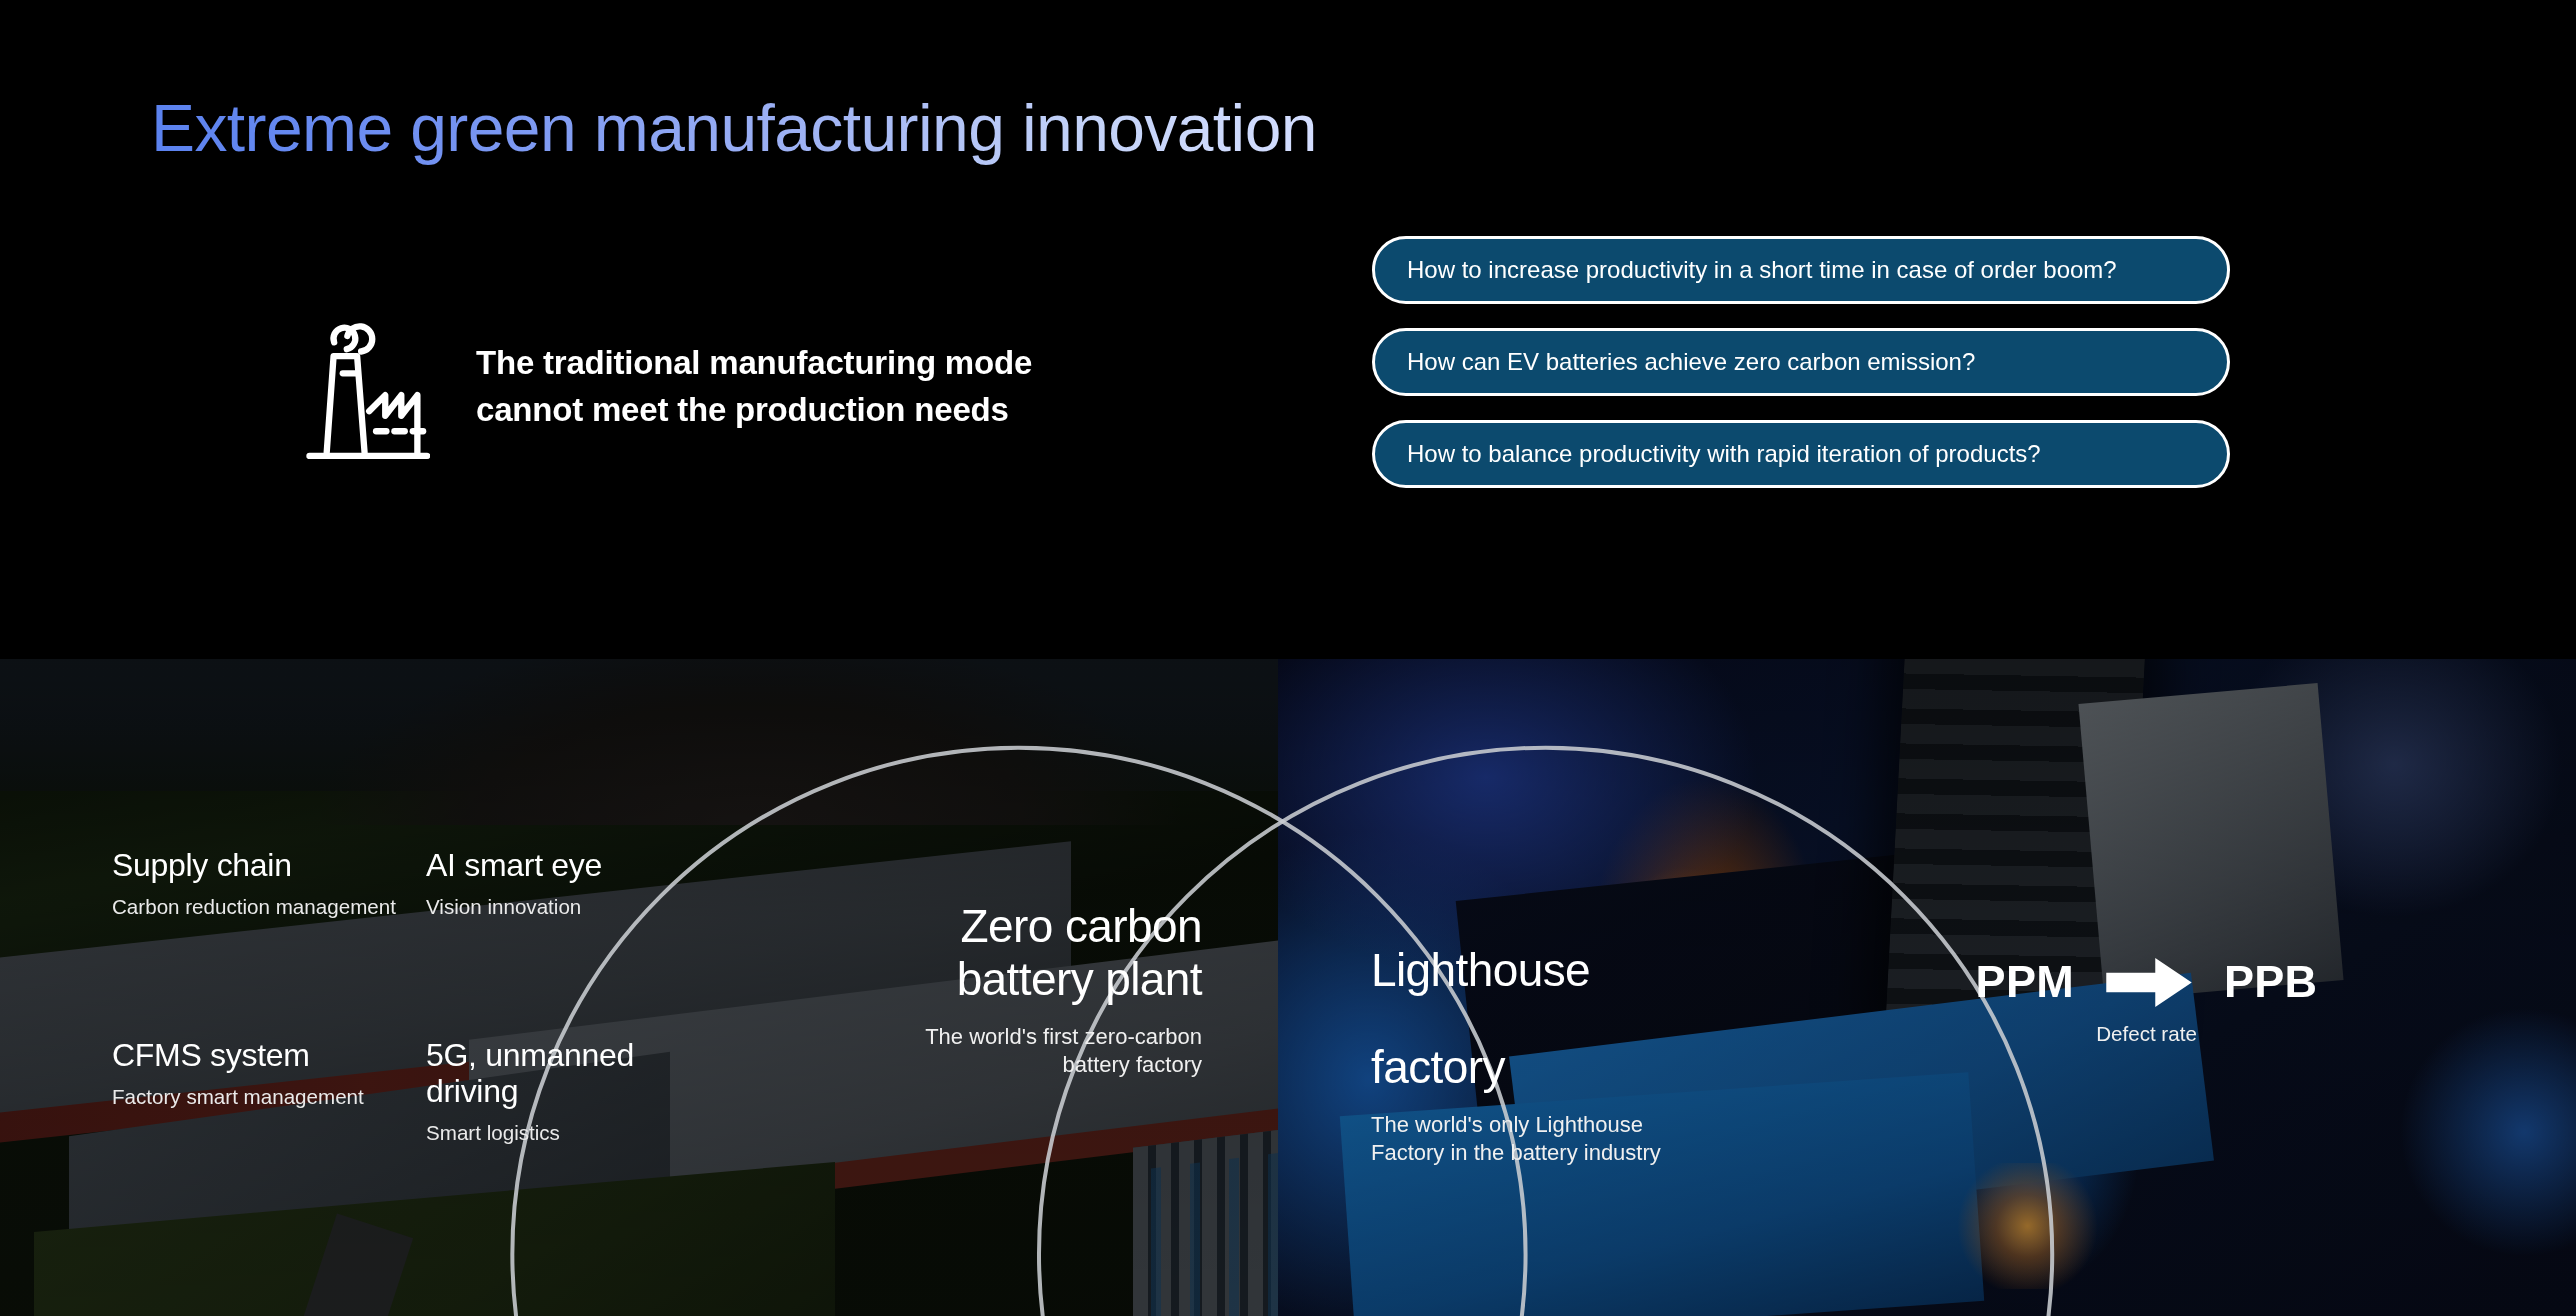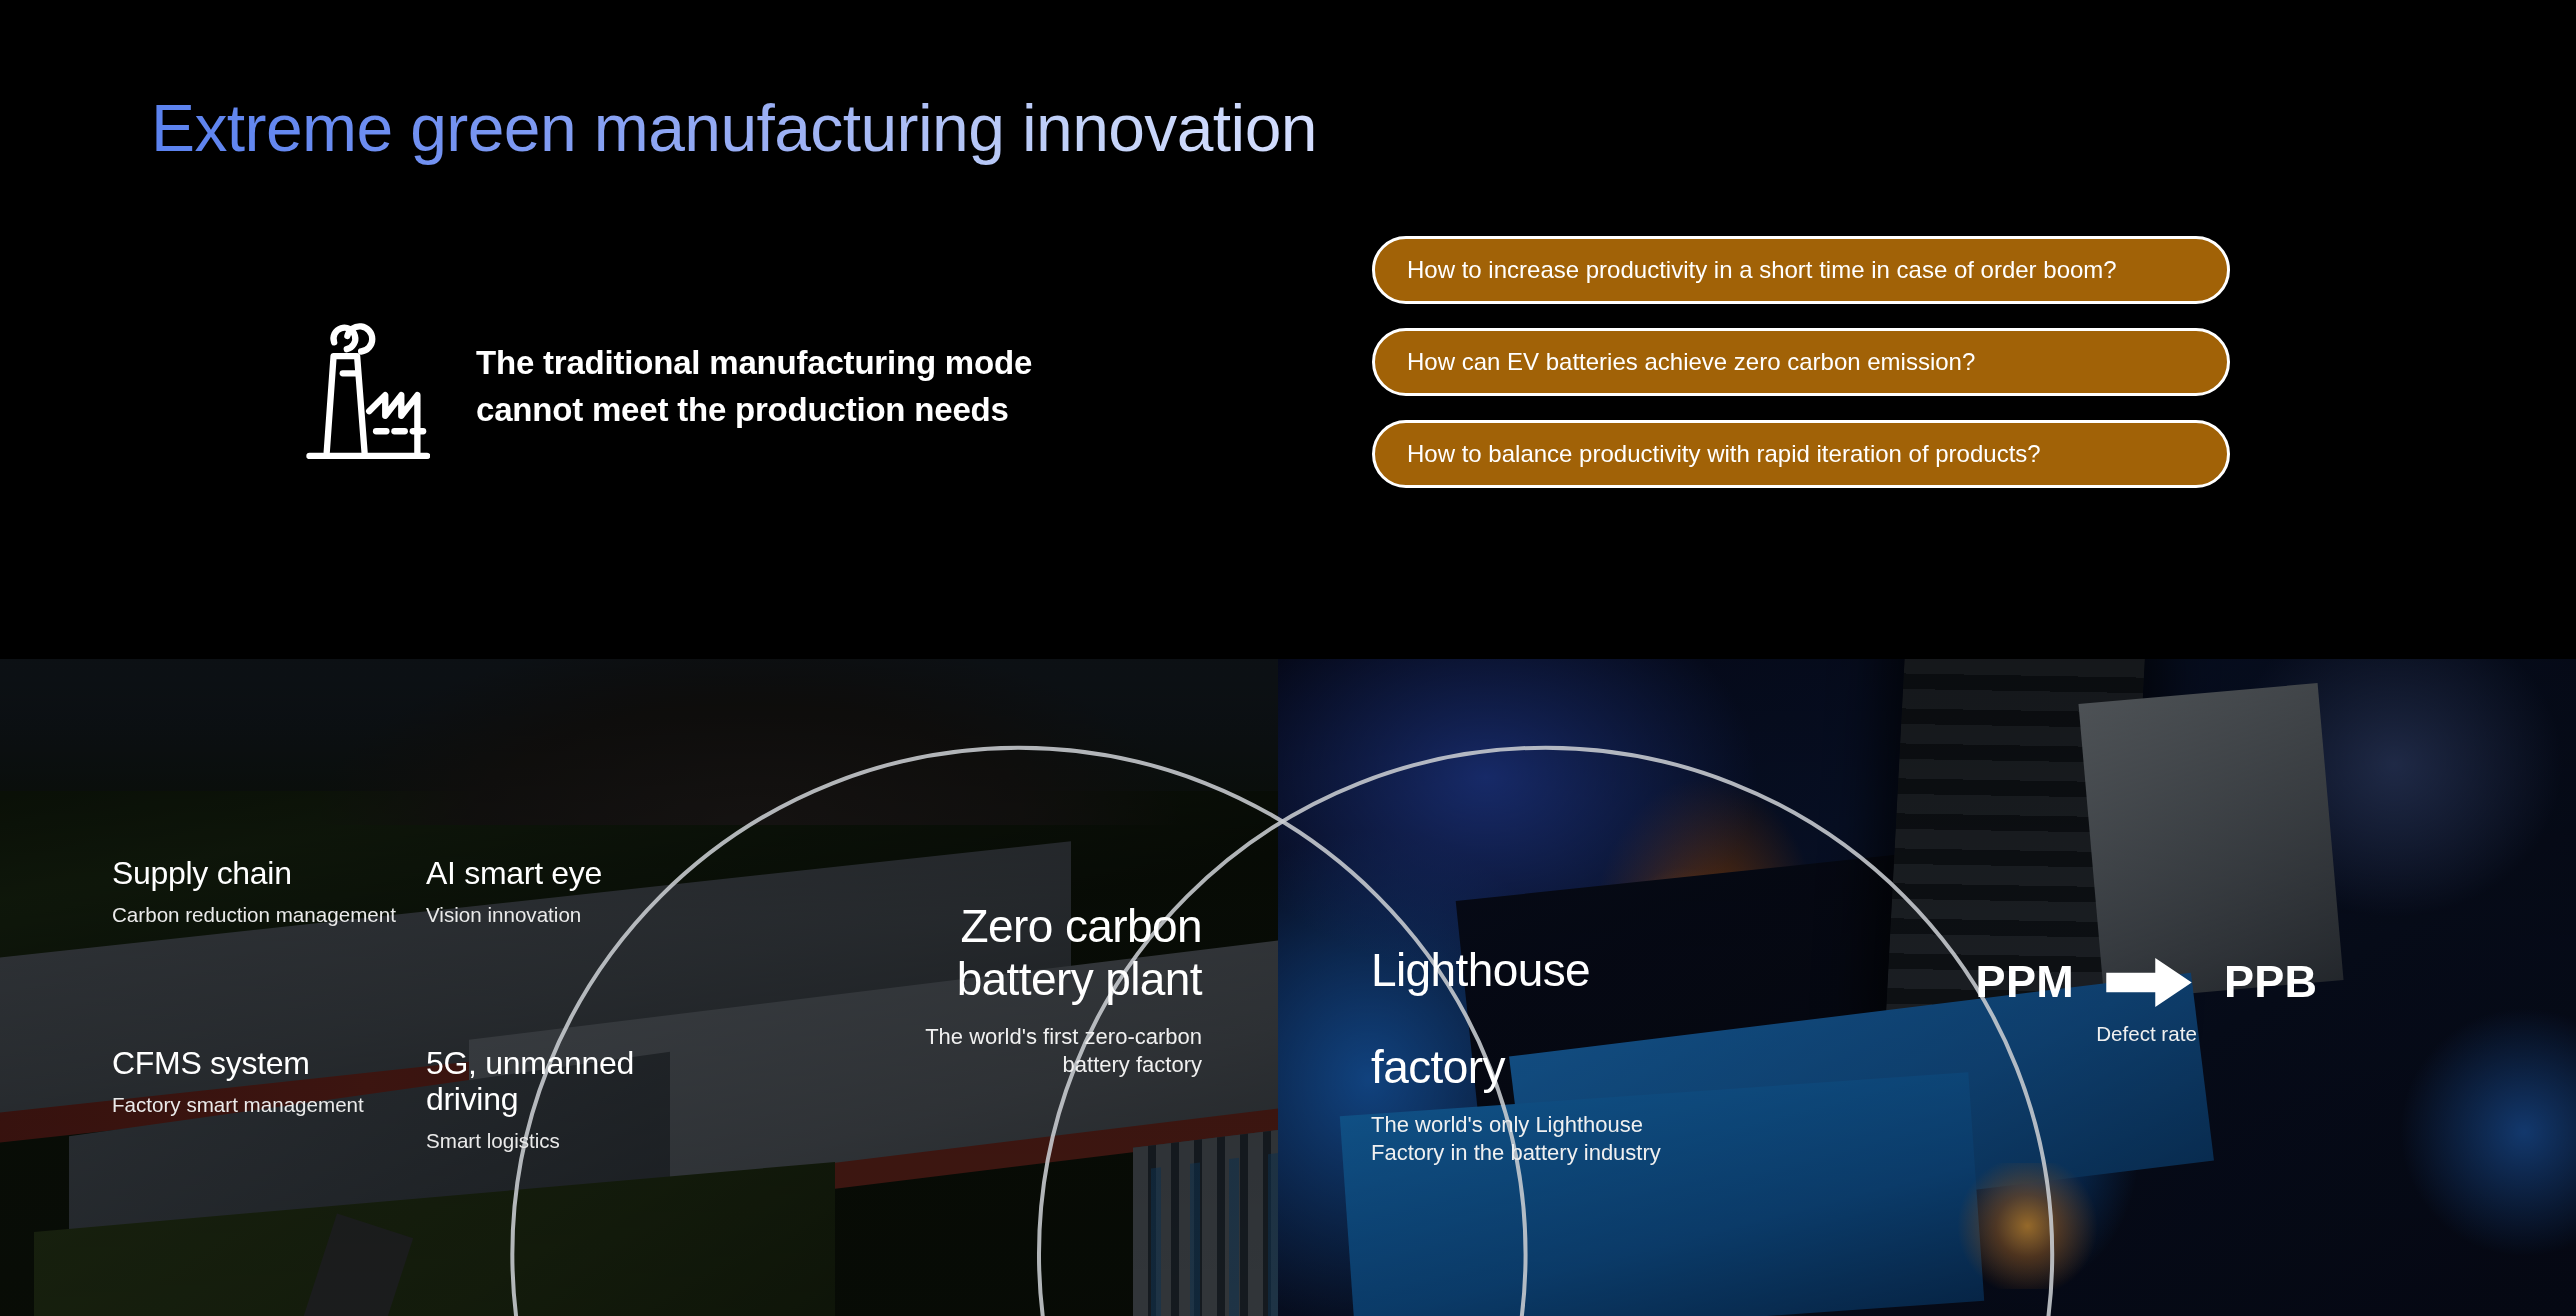--- a/index.html
+++ b/index.html
@@ -36,21 +36,21 @@
     letter-spacing:-0.2px; white-space:nowrap;
   }
 
   
   #question-list{
     position:absolute; left:1372px; top:236px;
     display:flex; flex-direction:column; gap:24px;
   }
   .question-pill{
     width:858px; height:68px;
-    background:#a16207;
+    background:#0c4a6e;
     border:3.4px solid #ffffff;
     border-radius:34px;
     display:flex; align-items:center;
     padding-left:32px;
     font-size:24px; font-weight:400; color:#fff;
     white-space:nowrap;
   }
 
   
   #bottom-section{
@@ -177,21 +177,21 @@
     background:linear-gradient(180deg,rgba(0,0,0,0.52) 0%,rgba(0,0,0,0.40) 45%,rgba(0,0,0,0.42) 100%);
   }
 
   
   #circle-overlay{
     position:absolute; left:0; top:0; width:2576px; height:657px;
     pointer-events:none;
   }
 
   
-  .feat{ position:absolute;margin-top:8px; }
+  .feat{ position:absolute; }
   .feat-title{
     font-size:32px; font-weight:400; line-height:1.14;
     letter-spacing:-0.3px; white-space:nowrap;
   }
   .feat-sub{
     margin-top:10.3px; font-size:20.6px; font-weight:400;
     line-height:1.24; color:#eaeaea;
   }
   #feat-supply-chain{ left:112px; top:847px; }
   #feat-ai-smart-eye{ left:426px; top:847px; }

